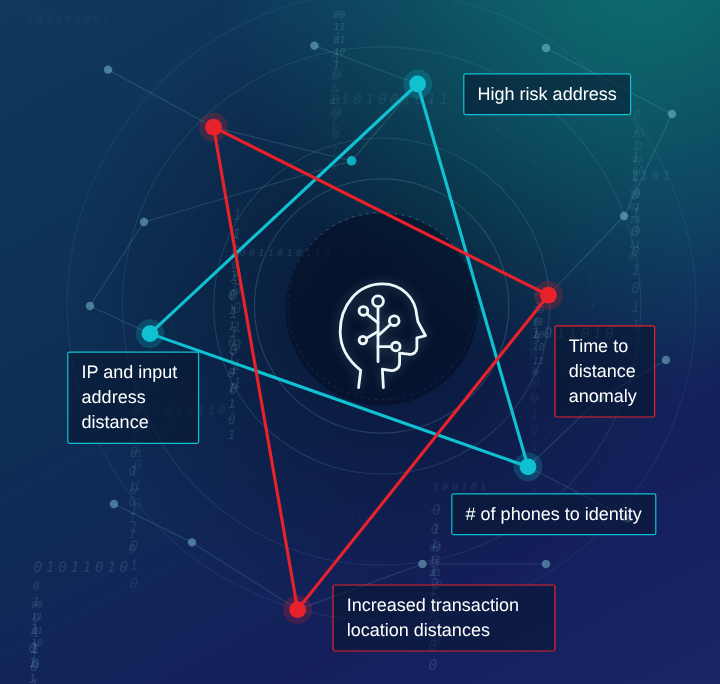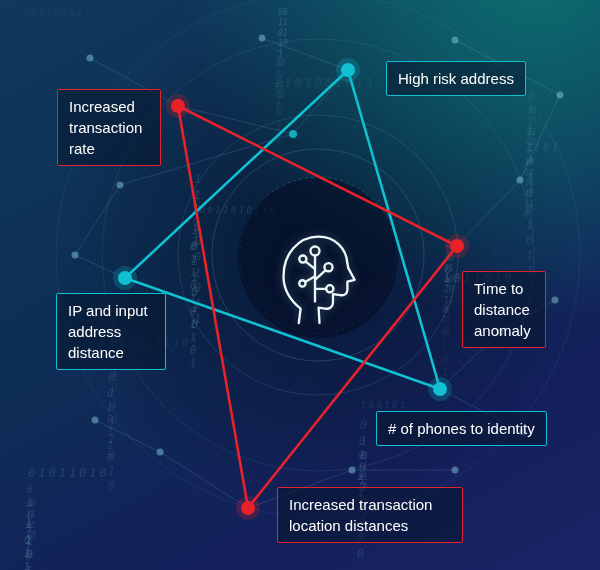--- a/index.html
+++ b/index.html
@@ -176,19 +176,18 @@
       <circle class="node-halo-teal" cx="125" cy="278" r="12"></circle>
       <circle class="node-teal" cx="125" cy="278" r="7"></circle>
       <circle class="node-halo-teal" cx="440" cy="389" r="12"></circle>
       <circle class="node-teal" cx="440" cy="389" r="7"></circle>
       <circle class="node-halo-red" cx="248" cy="508" r="12"></circle>
       <circle class="node-red" cx="248" cy="508" r="7"></circle>
     </g>
   </svg>
 
   <div class="label-box label-teal nowrap lb-high-risk">High risk address</div>
-  <div class="label-box label-red lb-tx-rate">Increased transaction rate</div>
   <div class="label-box label-red lb-time-dist">Time to distance anomaly</div>
   <div class="label-box label-teal nowrap lb-phones"># of phones to identity</div>
   <div class="label-box label-teal lb-ip-addr">IP and input address distance</div>
   <div class="label-box label-red lb-tx-loc">Increased transaction location distances</div>
 
 </div>
 
 </body></html>

